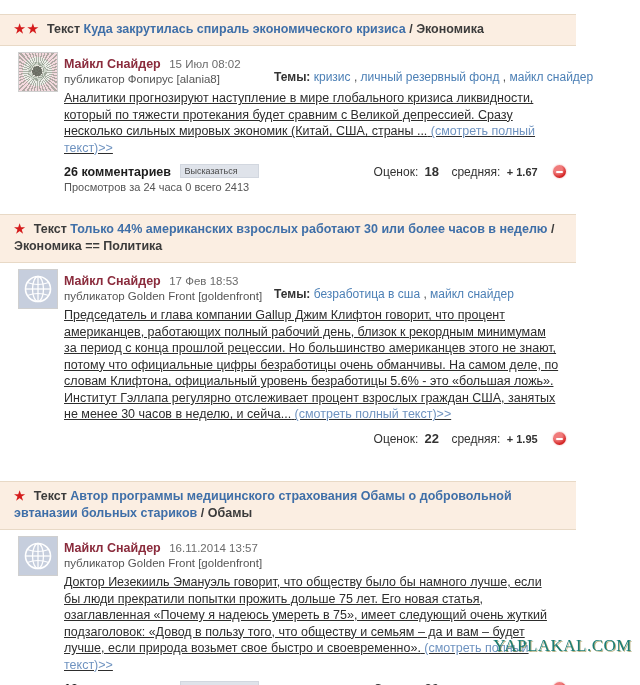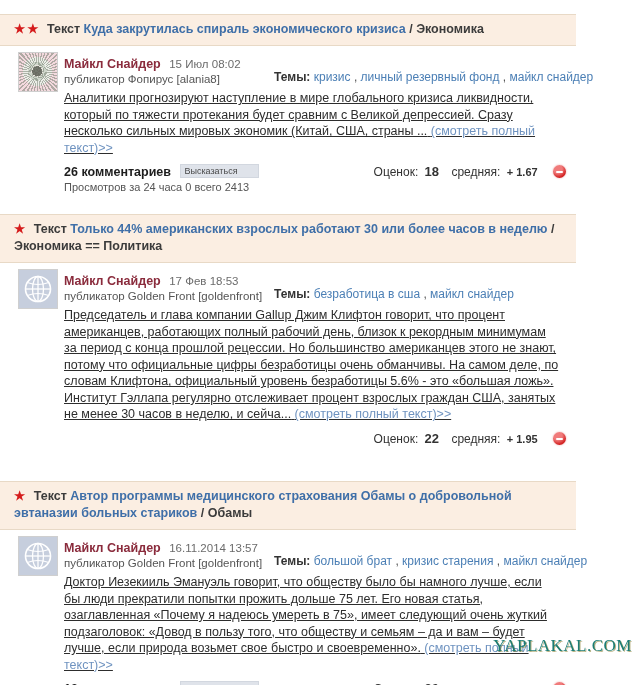--- a/index.html
+++ b/index.html
@@ -270,24 +270,20 @@
           <path d="M4.3 21.5 Q15 17.5 25.7 21.5" fill="none" stroke="#ffffff" stroke-width="1.1"></path>
           <line x1="15" y1="2.5" x2="15" y2="27.5" stroke="#ffffff" stroke-width="1.3"></line>
         </svg>
       </div>
       <div class="meta">
         <div class="meta-row1">
           <span class="author">Майкл Снайдер</span>
           <span class="date">16.11.2014 13:57</span>
         </div>
         <div class="publisher">публикатор Golden Front [goldenfront]</div>
-        <div class="topics">
-          <span class="topics-label">Темы:</span>
-          <span class="topic-link">большой брат</span><span class="topic-comma"> , </span><span class="topic-link">кризис старения</span><span class="topic-comma"> , </span><span class="topic-link">майкл снайдер</span>
-        </div>
       </div>
       <div class="excerpt"><span>Доктор Иезекииль Эмануэль говорит, что обществу было бы намного лучше, если бы люди прекратили попытки прожить дольше 75 лет. Его новая статья, озаглавленная «Почему я надеюсь умереть в 75», имеет следующий очень жуткий подзаголовок: «Довод в пользу того, что обществу и семьям – да и вам – будет лучше, если природа возьмет свое быстро и своевременно».</span> <span class="more-link">(смотреть полный текст)&gt;&gt;</span></div>
       <div class="footer-row">
         <div class="comments-line">
           <span class="comments-count">13 комментариев</span>
           <span class="speak-btn">Высказаться</span>
         </div>
         <div class="views">Просмотров за 24 часа 0 всего 1668</div>
         <div class="rating">
           <span class="rating-label">Оценок:</span>

